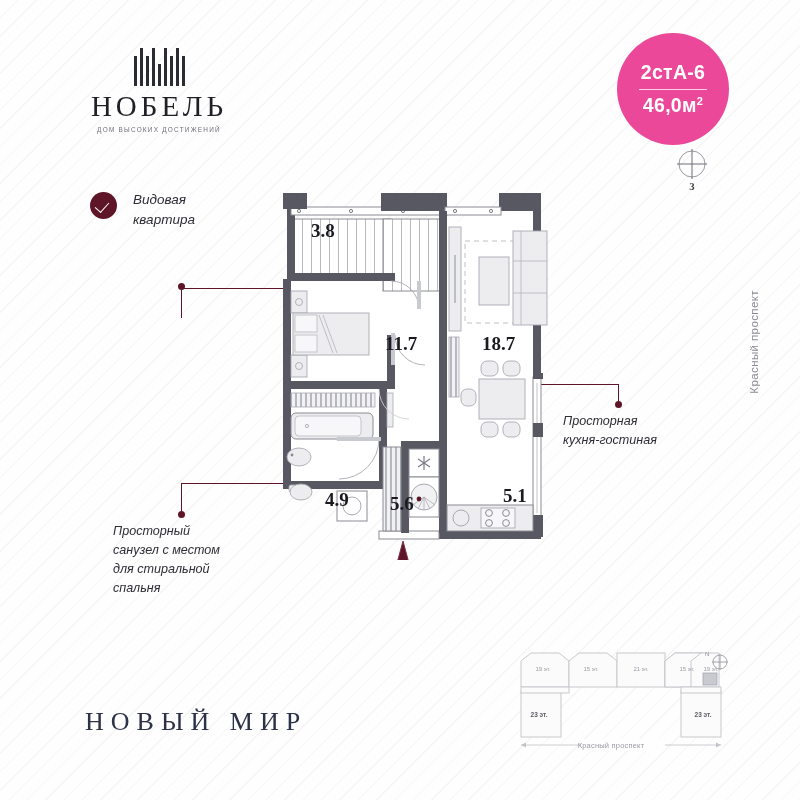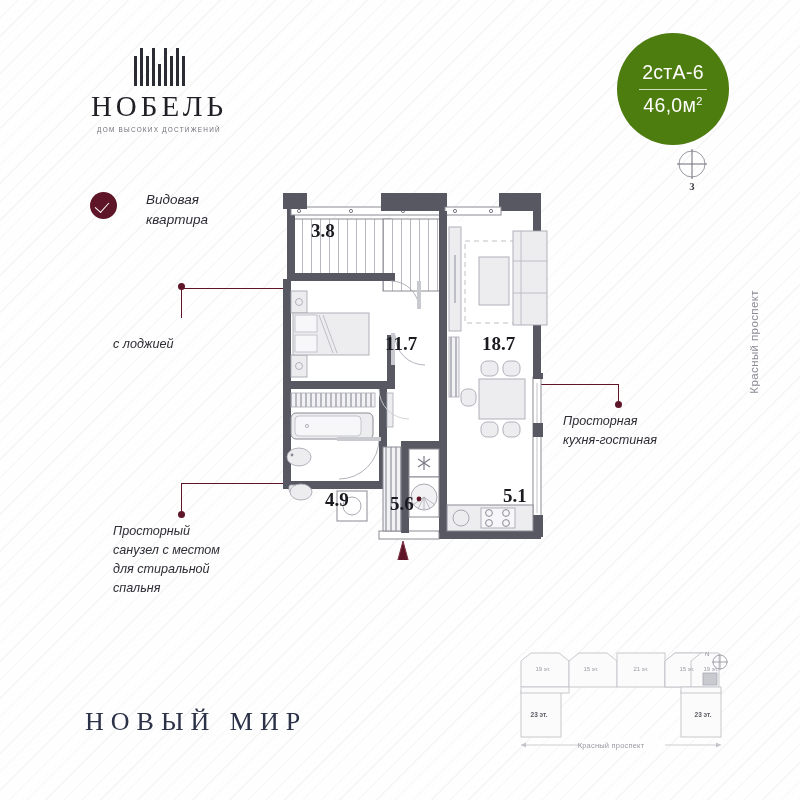--- a/index.html
+++ b/index.html
@@ -36,36 +36,36 @@
   }
   #logo-tag {
     font-size: 6.4px; letter-spacing: 1.25px; color: #6d6d77;
     margin-top: 5px; text-transform: uppercase;
   }
 
   
   #badge {
     position: absolute; left: 617px; top: 33px;
     width: 112px; height: 112px; border-radius: 50%;
-    background: #4d7c0f; color: #fff;
-    display: flex; flex-direction: column; align-items: center; justify-content: center;
+    background: #ec4899; color: #fff;
+    display: flex; flex-direction: column; align-items: center; justify-content: center; font-weight: bold;
   }
   #badge-type { font-size: 19.5px; letter-spacing: .3px; line-height: 1.2; }
   #badge-rule { width: 68px; height: 1px; background: rgba(255,255,255,.75); margin: 5px 0 4px; }
   #badge-area { font-size: 19.5px; letter-spacing: .3px; line-height: 1.2; }
   #badge-area sup { font-size: 11px; vertical-align: super; }
 
   
   #compass { position: absolute; left: 672px; top: 148px; width: 40px; text-align: center; }
   #compass svg { display:block; }
   #compass-label { font-size: 10px; color: #3b3b44; font-weight: 700; margin-top: 1px;
                    font-family: "Liberation Serif", serif; }
 
   
-  #feature { position: absolute; left: 90px; top: 190px; display: flex; gap: 29px; align-items: flex-start; }
+  #feature { position: absolute; left: 90px; top: 190px; display: flex; gap: 16px; align-items: flex-start; }
   #feature-dot {
     width: 27px; height: 27px; border-radius: 50%; background: #5e1527;
     flex: 0 0 auto; position: relative; margin-top: 2px;
   }
   #feature-dot::after {
     content: ""; position: absolute; left: 8px; top: 7px;
     width: 7px; height: 12px; border: solid #fff; border-width: 0 1.6px 1.6px 0;
     transform: rotate(42deg);
   }
   #feature-text { font-size: 13.5px; font-style: italic; color: #2d2d35; line-height: 1.45; }
@@ -151,21 +151,20 @@
 
 <div id="feature">
   <div id="feature-dot"></div>
   <div id="feature-text">
     <div>Видовая</div>
     <div>квартира</div>
   </div>
 </div>
 
 <div class="callout" id="callout-bedroom">
-  <div>с лоджией</div>
 </div>
 <div class="lead" style="left:178px; top:283px; width:145px; height:35px;">
   <span class="bulb" style="left:0; top:0;"></span>
   <span class="vline" style="left:3px; top:3px; height:32px;"></span>
   <span class="hline" style="left:3px; top:5px; width:128px;"></span>
   <span class="arrow right" style="left:131px; top:1px;"></span>
 </div>
 
 <div class="callout" id="callout-bath">
   <div>Просторный</div>

